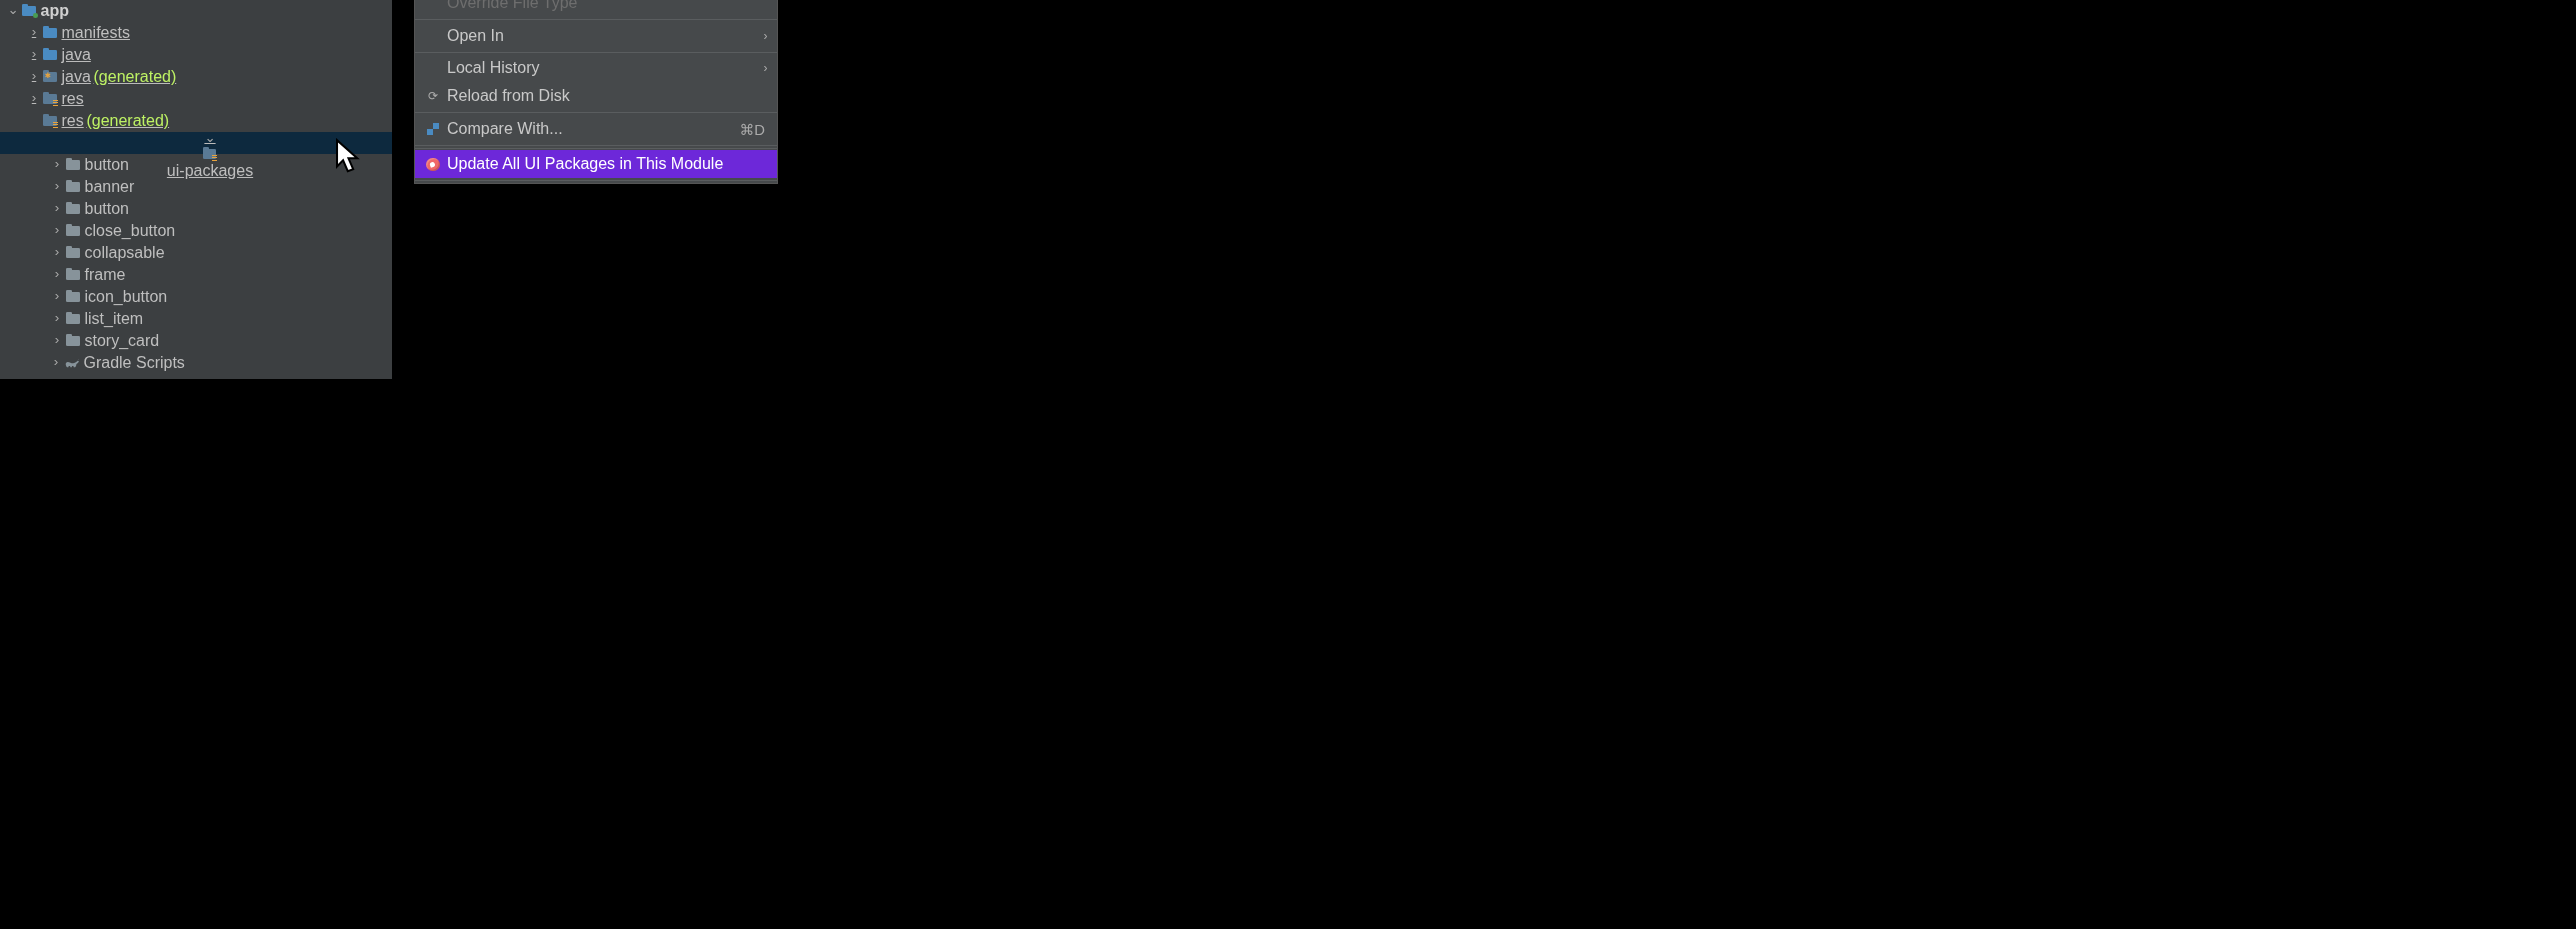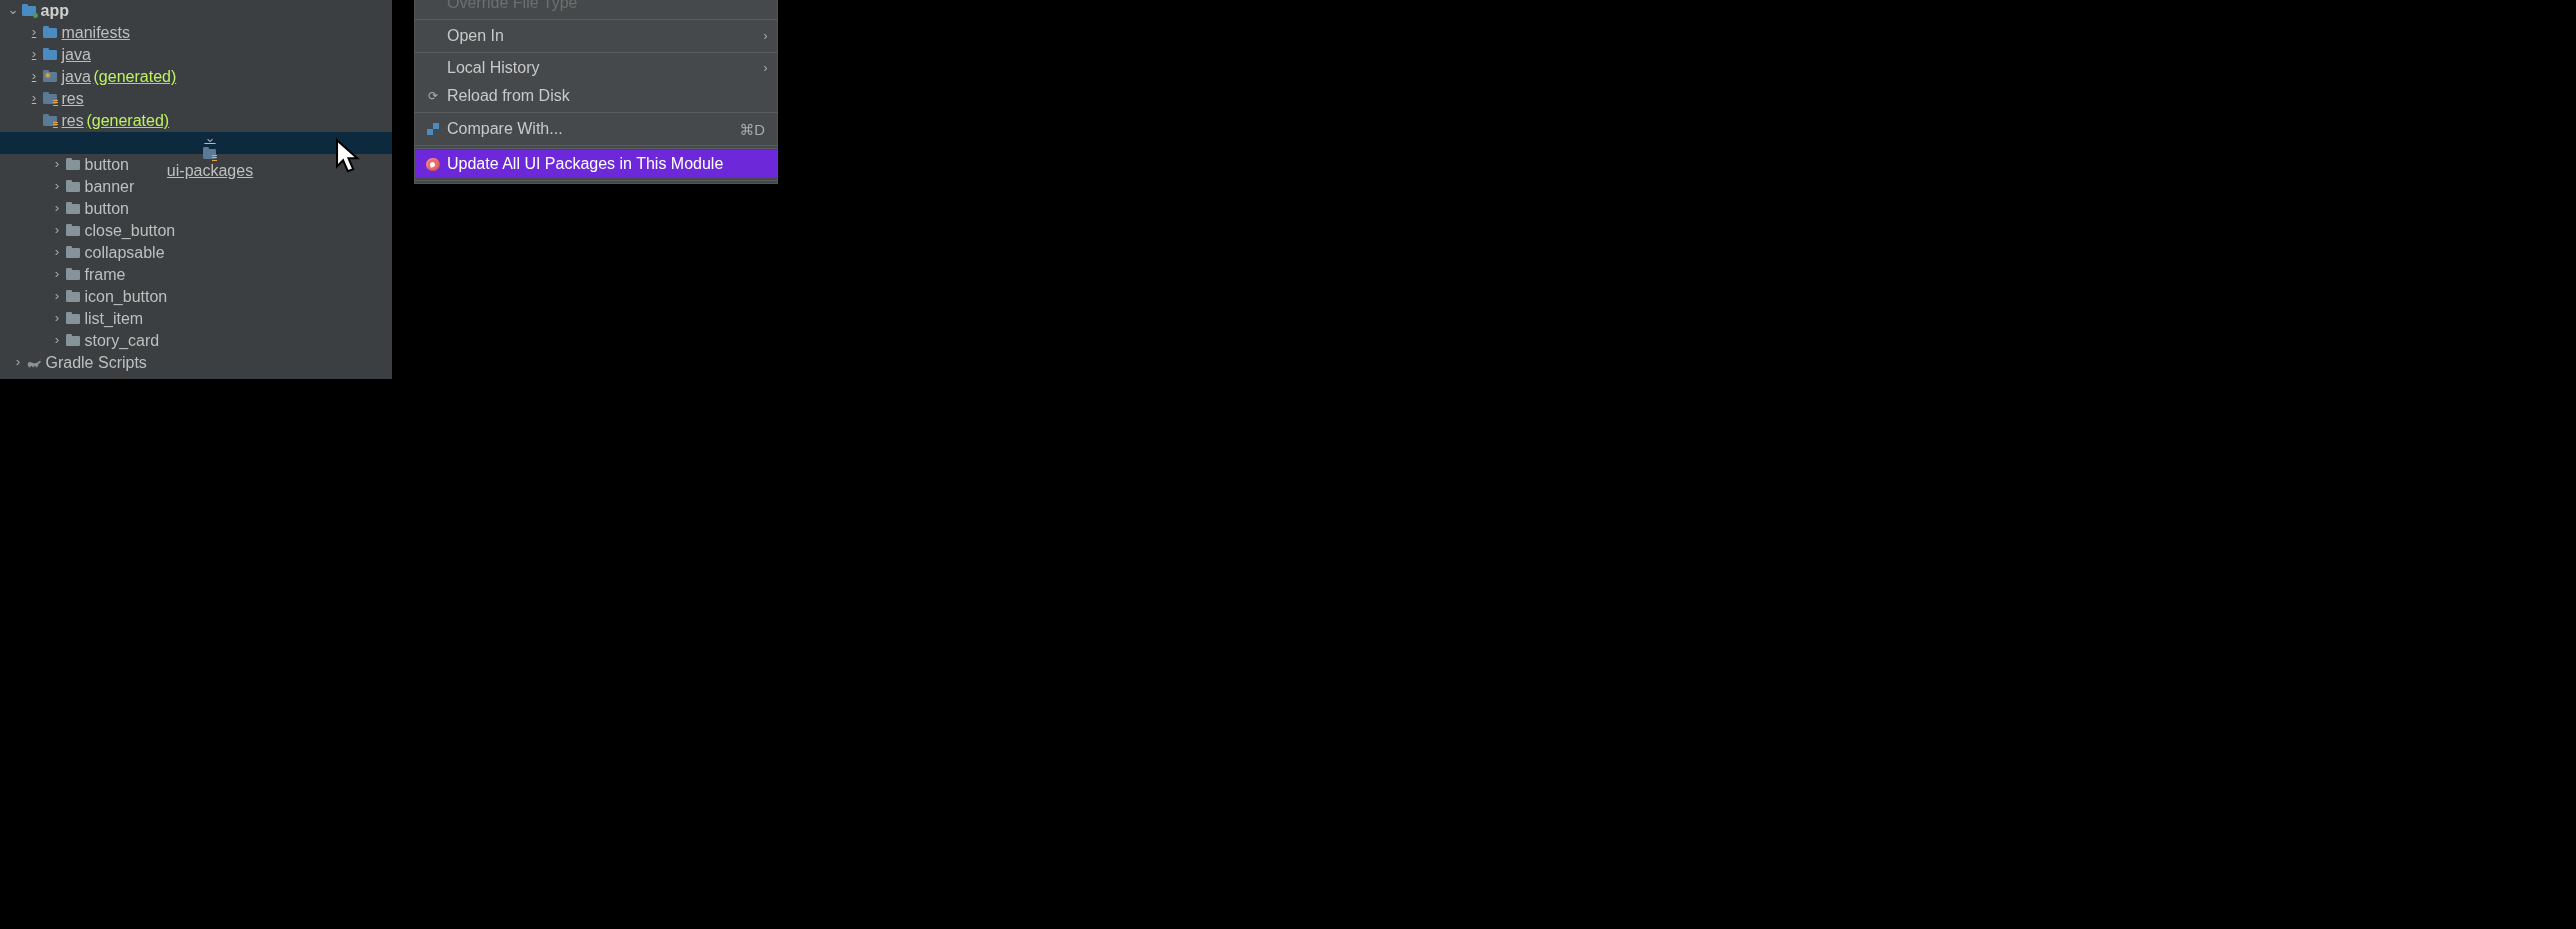--- a/index.html
+++ b/index.html
@@ -109,21 +109,21 @@
       display:inline-flex;
       align-items:center;
     }
     .label { color: #bfbfbf; }
     .label.bold { font-weight: 700; color: #d0d0d0;}
     .muted { color: #bef264; margin-left: 2.7px;}
     
     .indent-0 { padding-left: 7px; }
     .indent-1 { padding-left: 28px; text-decoration: underline; }
     .indent-2 { padding-left: 51px; }
-    .indent-0b { padding-left: 12px; }
+    .indent-0b { padding-left: 12px; margin-left: 38px; }
     
     .cursor-pointer {
       position: absolute;
       left: 335px;
       top: 138px;
       pointer-events: none;
       z-index: 50;
     }
     
     .context-menu {

